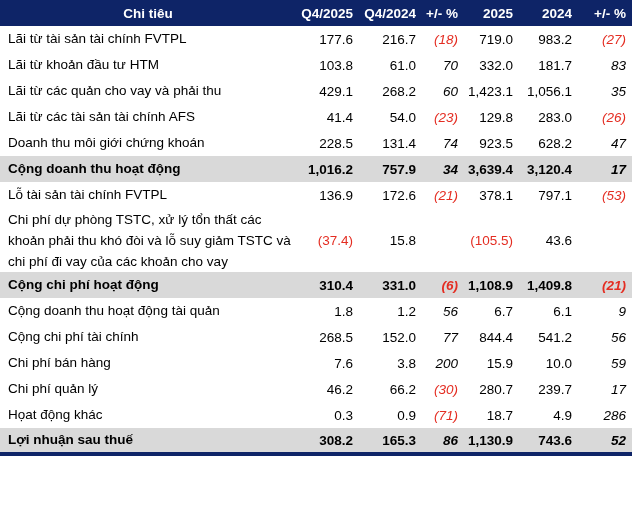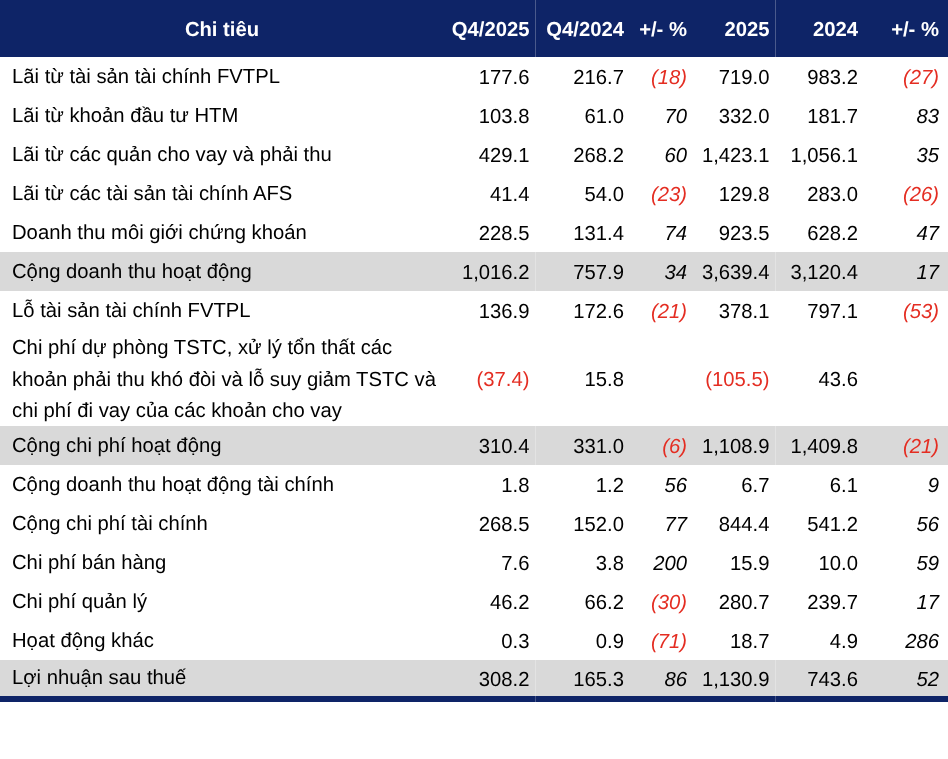--- a/index.html
+++ b/index.html
@@ -20,21 +20,21 @@
     width: 632px;
     border-collapse: collapse;
     table-layout: fixed;
     border-bottom: 4px solid var(--navy);
   }
   thead th {
     background: var(--navy);
     color: #ffffff;
     font-weight: bold;
     font-size: 13.5px;
-    height: 38px;
+    height: 26px;
     padding: 0 4px 0 0;
     white-space: nowrap;
   }
   thead th.label-h { text-align: center; padding: 0; }
   thead th.num-h  { text-align: right; }
   thead th.last-h { padding-right: 6px; }
   tbody td {
     font-size: 13.5px;
     color: var(--text);
     height: 26px;
@@ -44,21 +44,21 @@
   }
   tbody td.label {
     padding-left: 8px;
     white-space: normal;
     line-height: 1.45;
   }
   tbody td.num  { text-align: right; padding-right: 4px; }
   tbody td.last { padding-right: 6px; }
   tbody td.pct  { font-style: italic; }
   tbody td.neg  { color: var(--red); }
-  tr.total td   { font-weight: normal; background: var(--gray); }
+  tr.total td   { font-weight: bold; background: var(--gray); }
   tr.tall td    { height: 64px; }
   tr.tall td.label { line-height: 21px; }
 </style>
 </head>
 <body>
 
 <table>
   <colgroup>
     <col style="width:296px">
     <col style="width:61px">
@@ -155,21 +155,21 @@
       <tr class="total">
         <td class="label">Cộng chi phí hoạt động</td>
         <td class="num">310.4</td>
         <td class="num">331.0</td>
         <td class="num pct neg">(6)</td>
         <td class="num">1,108.9</td>
         <td class="num">1,409.8</td>
         <td class="num pct last neg">(21)</td>
       </tr>
       <tr>
-        <td class="label">Cộng doanh thu hoạt động tài chính</td>
+        <td class="label">Cộng doanh thu hoạt động tài quản</td>
         <td class="num">1.8</td>
         <td class="num">1.2</td>
         <td class="num pct">56</td>
         <td class="num">6.7</td>
         <td class="num">6.1</td>
         <td class="num pct last">9</td>
       </tr>
       <tr>
         <td class="label">Cộng chi phí tài chính</td>
         <td class="num">268.5</td>

